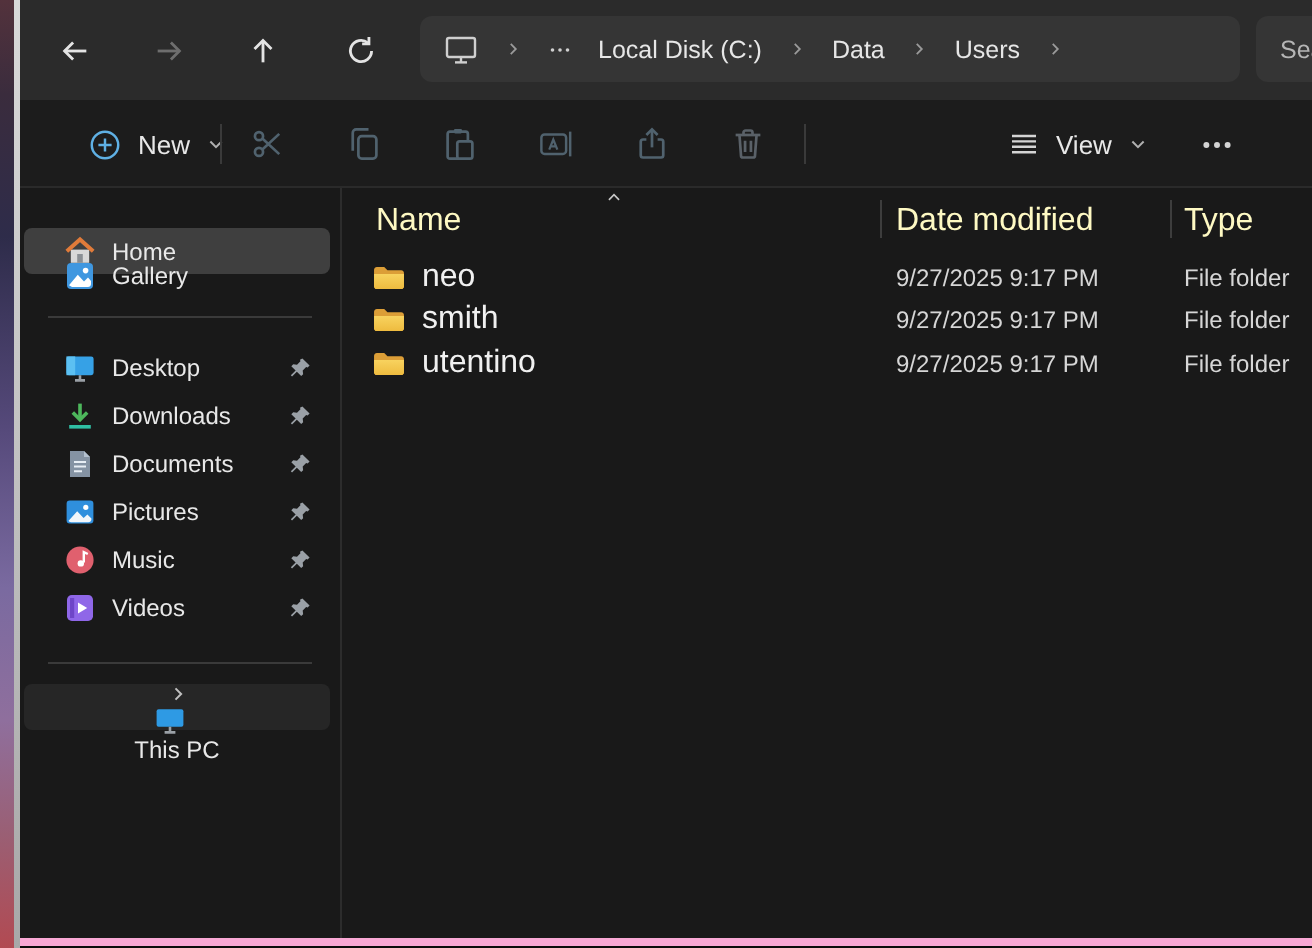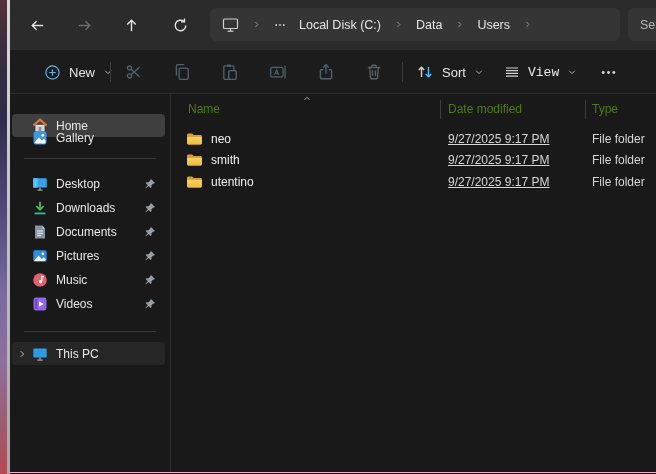--- a/index.html
+++ b/index.html
@@ -7,21 +7,21 @@
   body { font-family:"Liberation Sans", sans-serif; }
   .screen { position:relative; width:656px; height:474px; overflow:hidden; background:#0c0c0c; }
 
   
   .wallpaper { position:absolute; left:0; top:0; width:7px; height:474px;
     background:linear-gradient(180deg,#53323c 0%,#3a2c3d 10%,#2e2c4a 25%,#55497a 45%,#7a6aa0 62%,#8f6f9d 76%,#9a5f74 88%,#b24a52 100%); }
   .win-edge { position:absolute; left:7px; top:0; width:3px; height:474px;
     background:linear-gradient(180deg,#d9d9d9,#a8a8a8); }
 
   .window { position:absolute; left:10px; top:0; width:646px; height:473px;
-    background:#191919; border-bottom:1px solid #f9a8d4; overflow:hidden; }
+    background:#191919; border-bottom:4px solid #f9a8d4; overflow:hidden; }
 
   
   .navbar { position:absolute; left:0; top:0; width:100%; height:50px; background:#2b2b2b; }
   .nav-btn { position:absolute; top:11px; width:28px; height:28px; border-radius:4px;
     display:flex; align-items:center; justify-content:center; }
   .addressbar { position:absolute; left:200px; top:8px; width:410px; height:33px;
     background:#353535; border-radius:6px; display:flex; align-items:center; padding:0 12px; gap:13px; }
   .crumb { font-size:12.5px; color:#e6e6e6; white-space:nowrap; }
   .searchbox { position:absolute; left:618px; top:8px; width:150px; height:33px;
     background:#353535; border-radius:6px; display:flex; align-items:center; }
@@ -37,38 +37,38 @@
     color:#e8e8e8; font-size:13px; }
   .cmd-sep { position:absolute; top:12px; width:1px; height:20px; background:#3a3a3a; }
   .icon-btn { width:40px; }
 
   
   .sidebar { position:absolute; left:0; top:94px; width:161px; bottom:0;
     background:#191919; border-right:1px solid #2c2c2c; }
   .side-item { position:absolute; left:2px; width:153px; height:23px; border-radius:4px;
     display:flex; align-items:center; font-size:12px; color:#e8e8e8; }
   .side-item.selected { background:#3f3f3f; }
-  .side-item.subtle { background:#262626; }
+  .side-item.subtle { background:#262626;flex-direction:column; }
   .side-item .chev { width:20px; display:flex; justify-content:center; align-items:center; }
   .side-item .ico { width:17px; height:16px; margin-right:7px; display:flex; align-items:center; }
   .side-item .pin { margin-left:auto; margin-right:9px; display:flex; }
   .side-sep { position:absolute; left:14px; width:132px; height:1px; background:#3a3a3a; }
 
   
   .content { position:absolute; left:162px; top:94px; right:0; bottom:0; background:#191919; }
   .list-header { position:absolute; left:0; top:0; right:0; height:30px; }
-  .col-label { position:absolute; top:8px; font-size:12px; color:#4d7c0f; }
+  .col-label { position:absolute; top:8px; font-size:16px; color:#fef9c3; }
   .col-sep { position:absolute; top:6px; width:1px; height:19px; background:#3d3d3d; }
   .sort-chevron { position:absolute; left:130px; top:0px; }
   .rows { position:absolute; left:0; top:34px; right:0; }
   .frow { position:absolute; left:0; right:0; height:21px; }
   .c-name { position:absolute; left:14px; top:0; height:21px; display:flex; align-items:center; gap:8px;
-    font-size:12px; color:#f0f0f0; }
+    font-size:16px; color:#f0f0f0; }
   .c-date { position:absolute; left:276px; top:0; height:21px; display:flex; align-items:center;
-    font-size:12px; color:#d6d6d6;text-decoration:underline; }
+    font-size:12px; color:#d6d6d6; }
   .c-type { position:absolute; left:420px; top:0; height:21px; display:flex; align-items:center;
     font-size:12px; color:#d6d6d6; }
   svg { display:block; }
 </style>
 </head>
 <body>
 
 <div class="screen">
   <div class="wallpaper"></div>
   <div class="win-edge"></div>
@@ -222,42 +222,22 @@
               <path d="M2.5 4h11"></path>
               <path d="M6 4V2.9c0-.5.4-.9.9-.9h2.2c.5 0 .9.4.9.9V4"></path>
               <path d="M4.2 4l.7 9.2c0 .5.4.8.8.8h4.6c.4 0 .8-.3.8-.8L11.8 4"></path>
               <path d="M6.7 6.5v5M9.3 6.5v5"></path>
             </svg>
         </span>
       </div>
 
       <div class="cmd-sep" style="left:392px"></div>
 
-      <div class="cmd-btn" style="left:398px; padding:0 8px;">
-        <span>
-          <svg width="18" height="16" viewBox="0 0 18 16" fill="none" stroke-width="1.4">
-              <g stroke="#d4d4d4">
-                <path d="M5.5 13V3.2"></path>
-                <path d="M2.8 5.9 5.5 3.2 8.2 5.9"></path>
-              </g>
-              <g stroke="#4cc2ff">
-                <path d="M12.5 3v9.8"></path>
-                <path d="M9.8 10.1l2.7 2.7 2.7-2.7"></path>
-              </g>
-            </svg>
-        </span>
-        <span>Sort</span>
-        <span>
-          <svg width="10" height="10" viewBox="0 0 16 16" fill="none" stroke="#b0b0b0" stroke-width="1.6">
-              <path d="M3.5 6 8 10.5 12.5 6"></path>
-            </svg>
-        </span>
-      </div>
-
-      <div class="cmd-btn" style="left:486px; padding:0 8px;font-family:Liberation Mono, monospace;">
+
+      <div class="cmd-btn" style="left:486px; padding:0 8px;">
         <span>
           <svg width="16" height="16" viewBox="0 0 16 16" fill="none" stroke="#d4d4d4" stroke-width="1.2">
               <path d="M2 4h12M2 6.7h12M2 9.4h12M2 12.1h12"></path>
             </svg>
         </span>
         <span>View</span>
         <span>
           <svg width="10" height="10" viewBox="0 0 16 16" fill="none" stroke="#b0b0b0" stroke-width="1.6">
               <path d="M3.5 6 8 10.5 12.5 6"></path>
             </svg>

